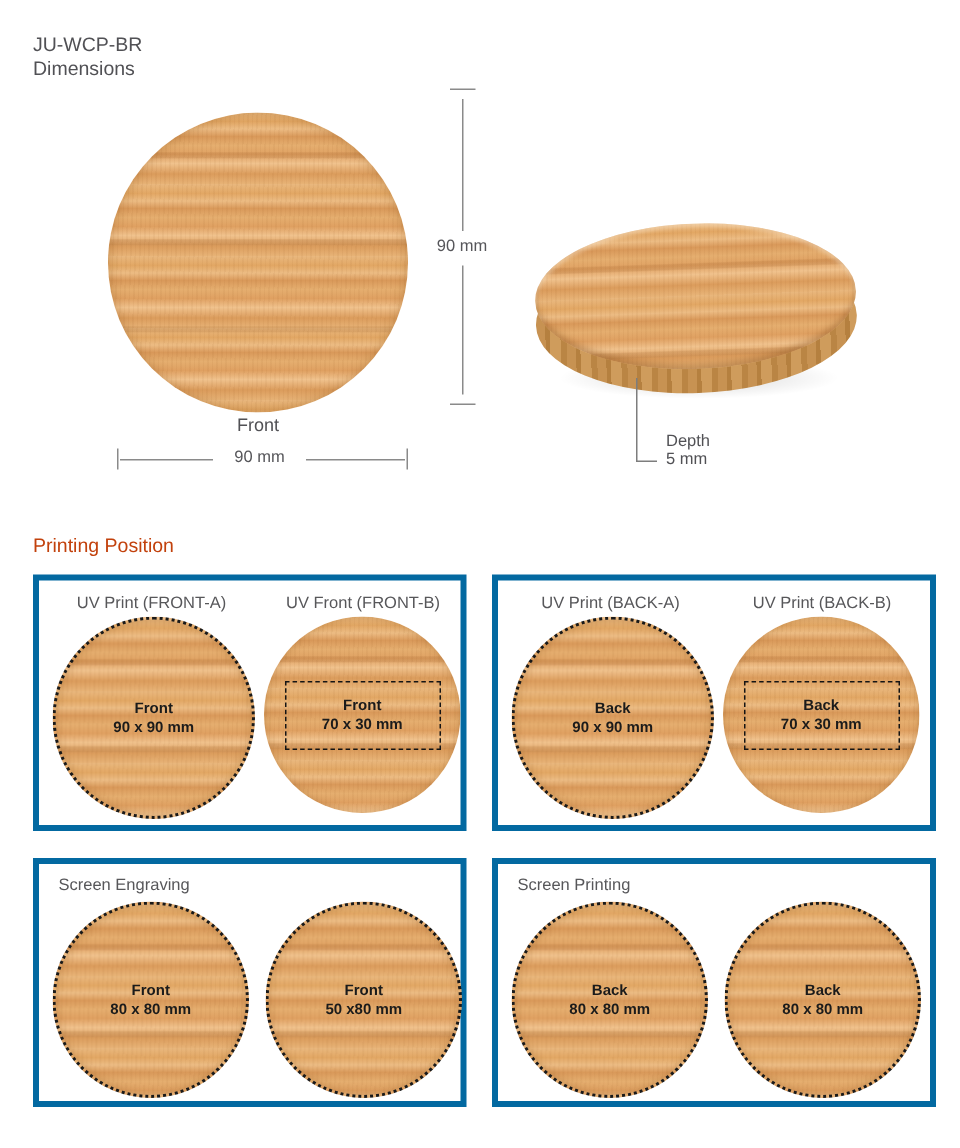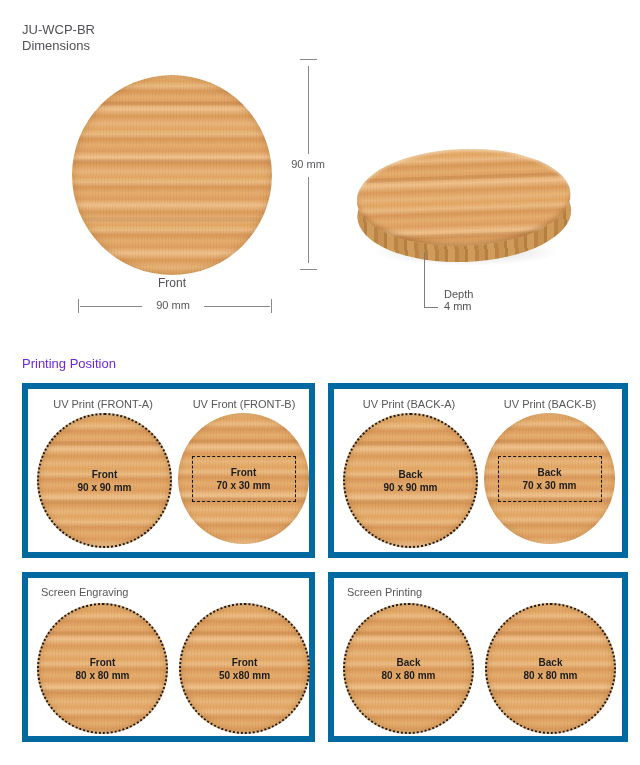--- a/index.html
+++ b/index.html
@@ -36,22 +36,22 @@
                background:radial-gradient(ellipse at center, rgba(0,0,0,0.16), rgba(0,0,0,0) 70%);}
   .disc{position:absolute;left:357px;top:149px;width:214px;height:114px;transform:rotate(-2deg);}
   .disc-side{position:absolute;left:0;top:16px;width:214px;height:97px;border-radius:50%;}
   .disc-top{position:absolute;left:0;top:0;width:214px;height:97px;border-radius:50%;
             box-shadow:inset 0 -3px 4px rgba(120,70,20,.35), inset 0 2px 3px rgba(255,240,215,.5);}
   .leader{position:absolute;background:#7d7d7d;}
   .depth-label{position:absolute;left:444px;top:276px;font-size:11px;color:#515155;margin-top:12px;}
   .depth-value{position:absolute;left:444px;top:300px;font-size:11px;color:#515155;}
 
   
-  .section-title{position:absolute;left:22px;top:356px;font-size:13px;color:#6d28d9;text-align:center;}
-  .panel{position:absolute;border:6px solid #0369a1;background:#fff;}
+  .section-title{position:absolute;left:22px;top:356px;font-size:13px;color:#c2410c;text-align:center;}
+  .panel{position:absolute;border:4px solid #0369a1;background:#fff;}
   #panel-uv-front{left:22px;top:383px;width:281px;height:163px;}
   #panel-uv-back {left:328px;top:383px;width:288px;height:163px;}
   #panel-laser   {left:22px;top:572px;width:281px;height:158px;}
   #panel-screen  {left:328px;top:572px;width:288px;height:158px;text-decoration:underline;}
   .ph{position:absolute;top:9px;width:150px;text-align:center;font-size:11px;color:#57575a;}
   .ph1{left:0px;} .ph2{left:141px;}
   .phs{position:absolute;top:8px;left:13px;font-size:11px;color:#57575a;}
   .pc{position:absolute;width:131px;height:131px;border-radius:50%;
       box-shadow:inset 0 0 6px rgba(140,85,30,.3);}
   .pc.c1{left:9px;top:24px;} .pc.c2{left:150px;top:24px;}
@@ -90,21 +90,21 @@
   <div class="dim-line" style="left:271px;top:299px;width:1px;height:14px;"></div>
 
   <div class="disc-shadow"></div>
   <div class="disc">
     <div class="disc-side wood-side"></div>
     <div class="disc-top wood"></div>
   </div>
   <div class="leader" style="left:424px;top:252px;width:1px;height:56px;"></div>
   <div class="leader" style="left:424px;top:307px;width:14px;height:1px;"></div>
   <div class="depth-label">Depth</div>
-  <div class="depth-value">4 mm</div>
+  <div class="depth-value">5 mm</div>
 
   <div class="section-title">Printing Position</div>
 
   <div class="panel" id="panel-uv-front">
     <div class="ph ph1">UV Print (FRONT-A)</div>
     <div class="ph ph2">UV Front (FRONT-B)</div>
     <div class="pc c1 wood dotted">
       <div class="ctext">
         <div>Front</div>
         <div>90 x 90 mm</div>

